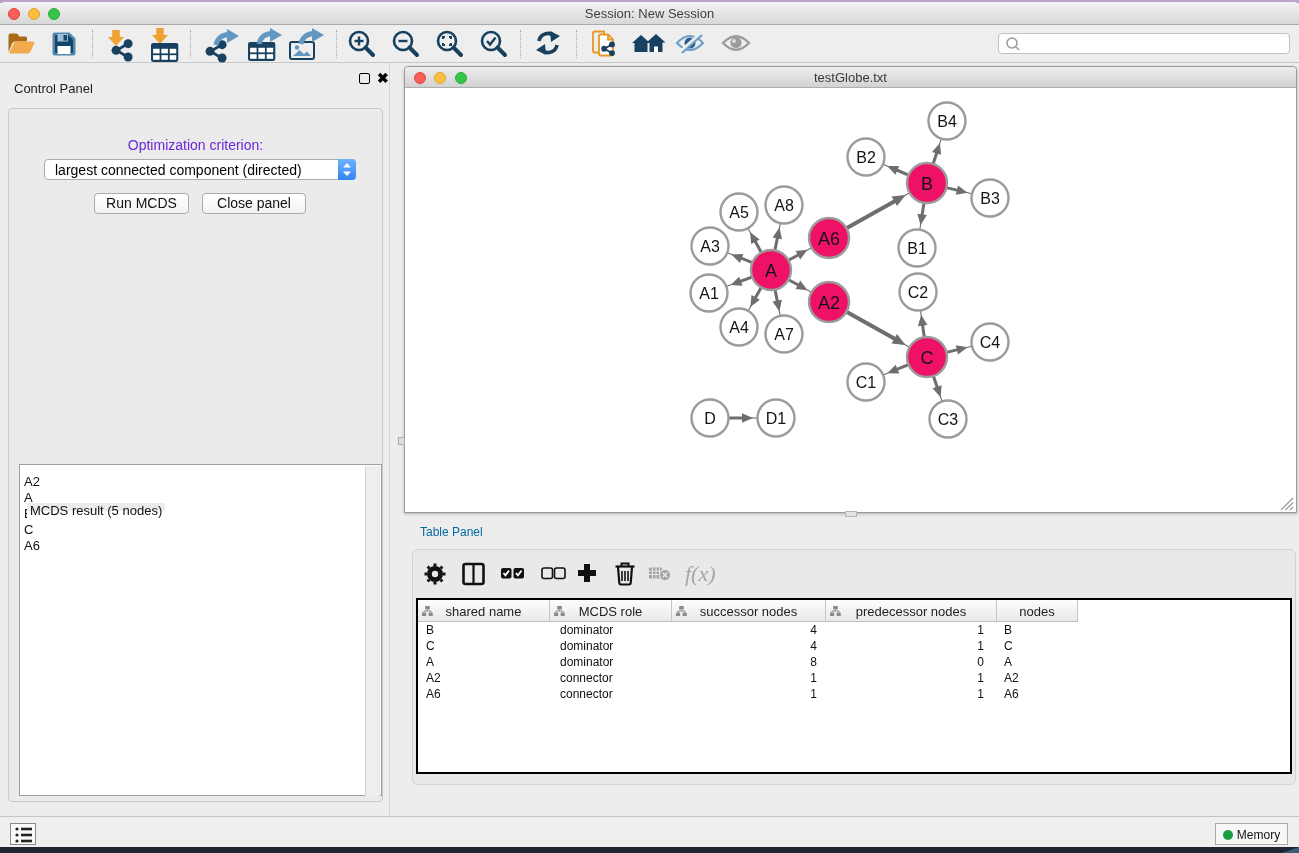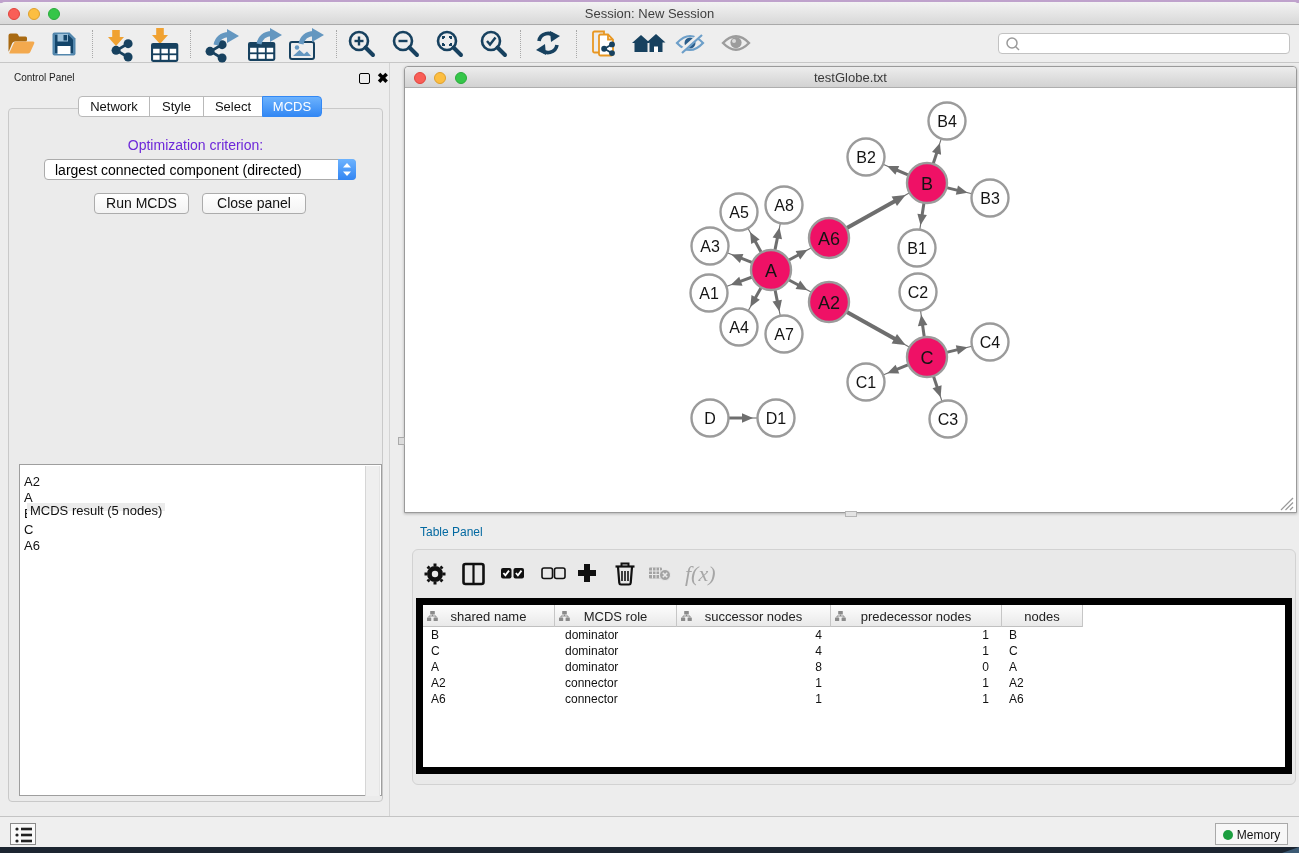--- a/index.html
+++ b/index.html
@@ -23,21 +23,21 @@
 #toolbar { left:0; top:26px; width:1299px; height:37px; background:#eeeeee;
   border-bottom:1px solid #c7c7c7; }
 .sep { position:absolute; top:4px; height:28px; width:0;
   border-left:1px dotted #a9a9a9; }
 #searchbox { position:absolute; left:998px; top:7px; width:292px; height:21px;
   background:#fff; border:1px solid #c2c2c2; border-radius:4px; }
 
 
 #cpanel { left:0; top:63px; width:390px; height:753px; background:#ededed;
   border-right:1px solid #d4d4d4; }
-#cpanel .ptitle { position:absolute; left:14px; top:9px; font-size:10px; color:#1c1c1c; }
+#cpanel .ptitle { position:absolute; left:14px; top:18px; font-size:13px; color:#1c1c1c; }
 .float-ico { position:absolute; width:11px; height:11px; border:1.5px solid #000;
   border-radius:2px; }
 .x-ico { position:absolute; font-weight:bold; font-size:14px; color:#000; }
 #cp-tabs { position:absolute; left:79px; top:33px; height:21px; display:flex; z-index:3; }
 .tab { border:1px solid #b9b9b9; background:#fff; color:#111; font-size:13px;
   line-height:19px; height:21px; margin-left:-1px; text-align:center; }
 .tab.first { border-radius:4px 0 0 4px; }
 .tab.last { border-radius:0 4px 4px 0; }
 .tab.sel { background:linear-gradient(#6cb2fd,#3388f4); color:#fff; border-color:#3388f4; }
 #cp-box { position:absolute; left:8px; top:45px; width:375px; height:694px;
@@ -74,21 +74,21 @@
 #net-title-text { position:absolute; left:0; right:0; top:3px; text-align:center;
   font-size:13px; color:#3a3a3a; }
 #graph-svg { position:absolute; left:0; top:21px; }
 
 
 #tpanel { left:404px; top:518px; width:895px; height:298px; background:#ededed; }
 #tpanel .ptitle { position:absolute; left:16px; top:7px; font-size:12px; color:#0369a1; }
 #tp-toolbar { position:absolute; left:8px; top:31px; width:884px; height:236px;
   background:#e9e9e9; border:1px solid #d2d2d2; border-radius:6px; }
 #tp-table { position:absolute; left:12px; top:80px; width:876px; height:176px;
-  background:#fff; border:7px solid #000000;padding-left:48px; }
+  background:#fff; border:2px solid #000000;padding-left:48px; }
 .th-row { position:absolute; left:0; top:0; height:22px;
   background:linear-gradient(#fdfdfd,#e9e9e9); border-bottom:1px solid #c0c0c0; }
 .th-cell { position:absolute; top:0; height:22px; border-right:1px solid #c6c6c6;
   font-size:13px; color:#222; text-align:center; padding-top:4px; }
 .td-text { position:absolute; font-size:12px; color:#111; }
 #tp-tabs { position:absolute; left:270px; top:273px; height:21px; display:flex; }
 #tp-tabs .tab { font-size:13px; }
 
 
 #statusbar { left:0; top:816px; width:1299px; height:31px; background:#efefef;
@@ -245,26 +245,20 @@
 <circle cx="7" cy="7" r="5" fill="none" stroke="#9a9a9a" stroke-width="1.5"></circle>
 <line x1="10.5" y1="10.5" x2="14" y2="14" stroke="#9a9a9a" stroke-width="1.5"></line>
       </svg>
     </div>
 </div>
 
 <div class="abs" id="cpanel">
   <div class="ptitle">Control Panel</div>
   <span class="float-ico" style="left:359px; top:10px;"></span>
   <span class="x-ico" style="left:377px; top:7px;">✖</span>
-  <div id="cp-tabs">
-    <div class="tab first" style="width:72px">Network</div>
-      <div class="tab" style="width:55px">Style</div>
-    <div class="tab" style="width:60px">Select</div>
-      <div class="tab sel last" style="width:60px">MCDS</div>
-  </div>
   <div id="cp-box">
     <div id="opt-label">Optimization criterion:</div>
     <div id="dropdown">
         <span class="dtext">largest connected component (directed)</span>
       <span class="stepper"><svg width="18" height="21">
             <path d="M9 4 L13 8.5 L5 8.5 Z" fill="#fff"></path>
 <path d="M9 17 L13 12.5 L5 12.5 Z" fill="#fff"></path>
           </svg></span>
       </div>
     <div class="btn" style="left:85px; top:84px; width:95px;">Run MCDS</div>

